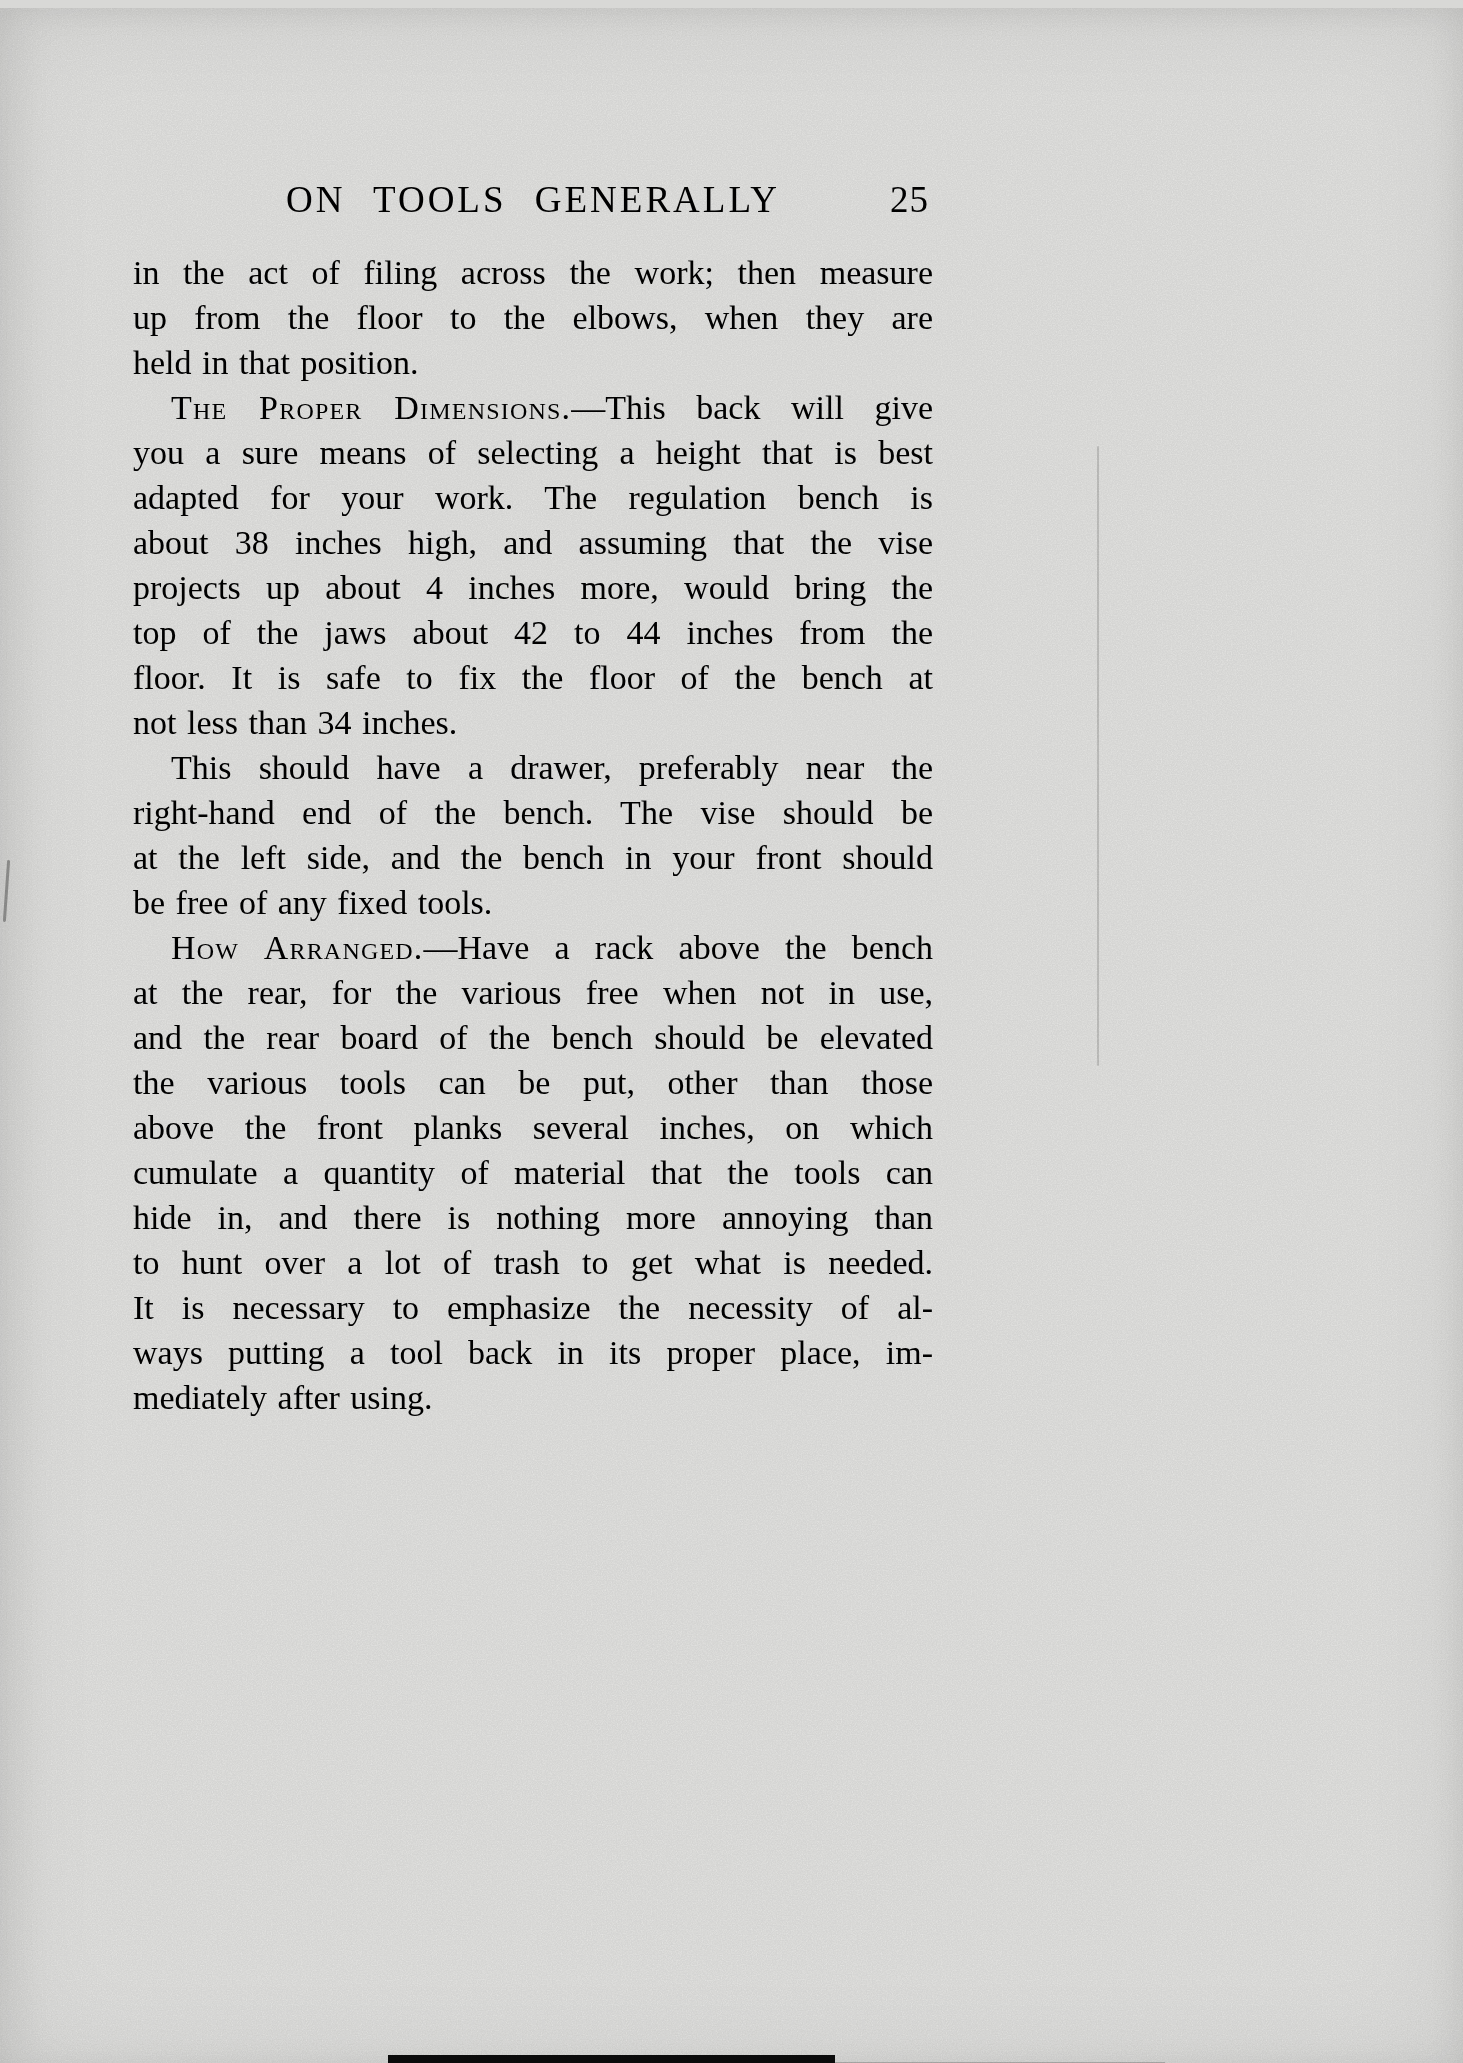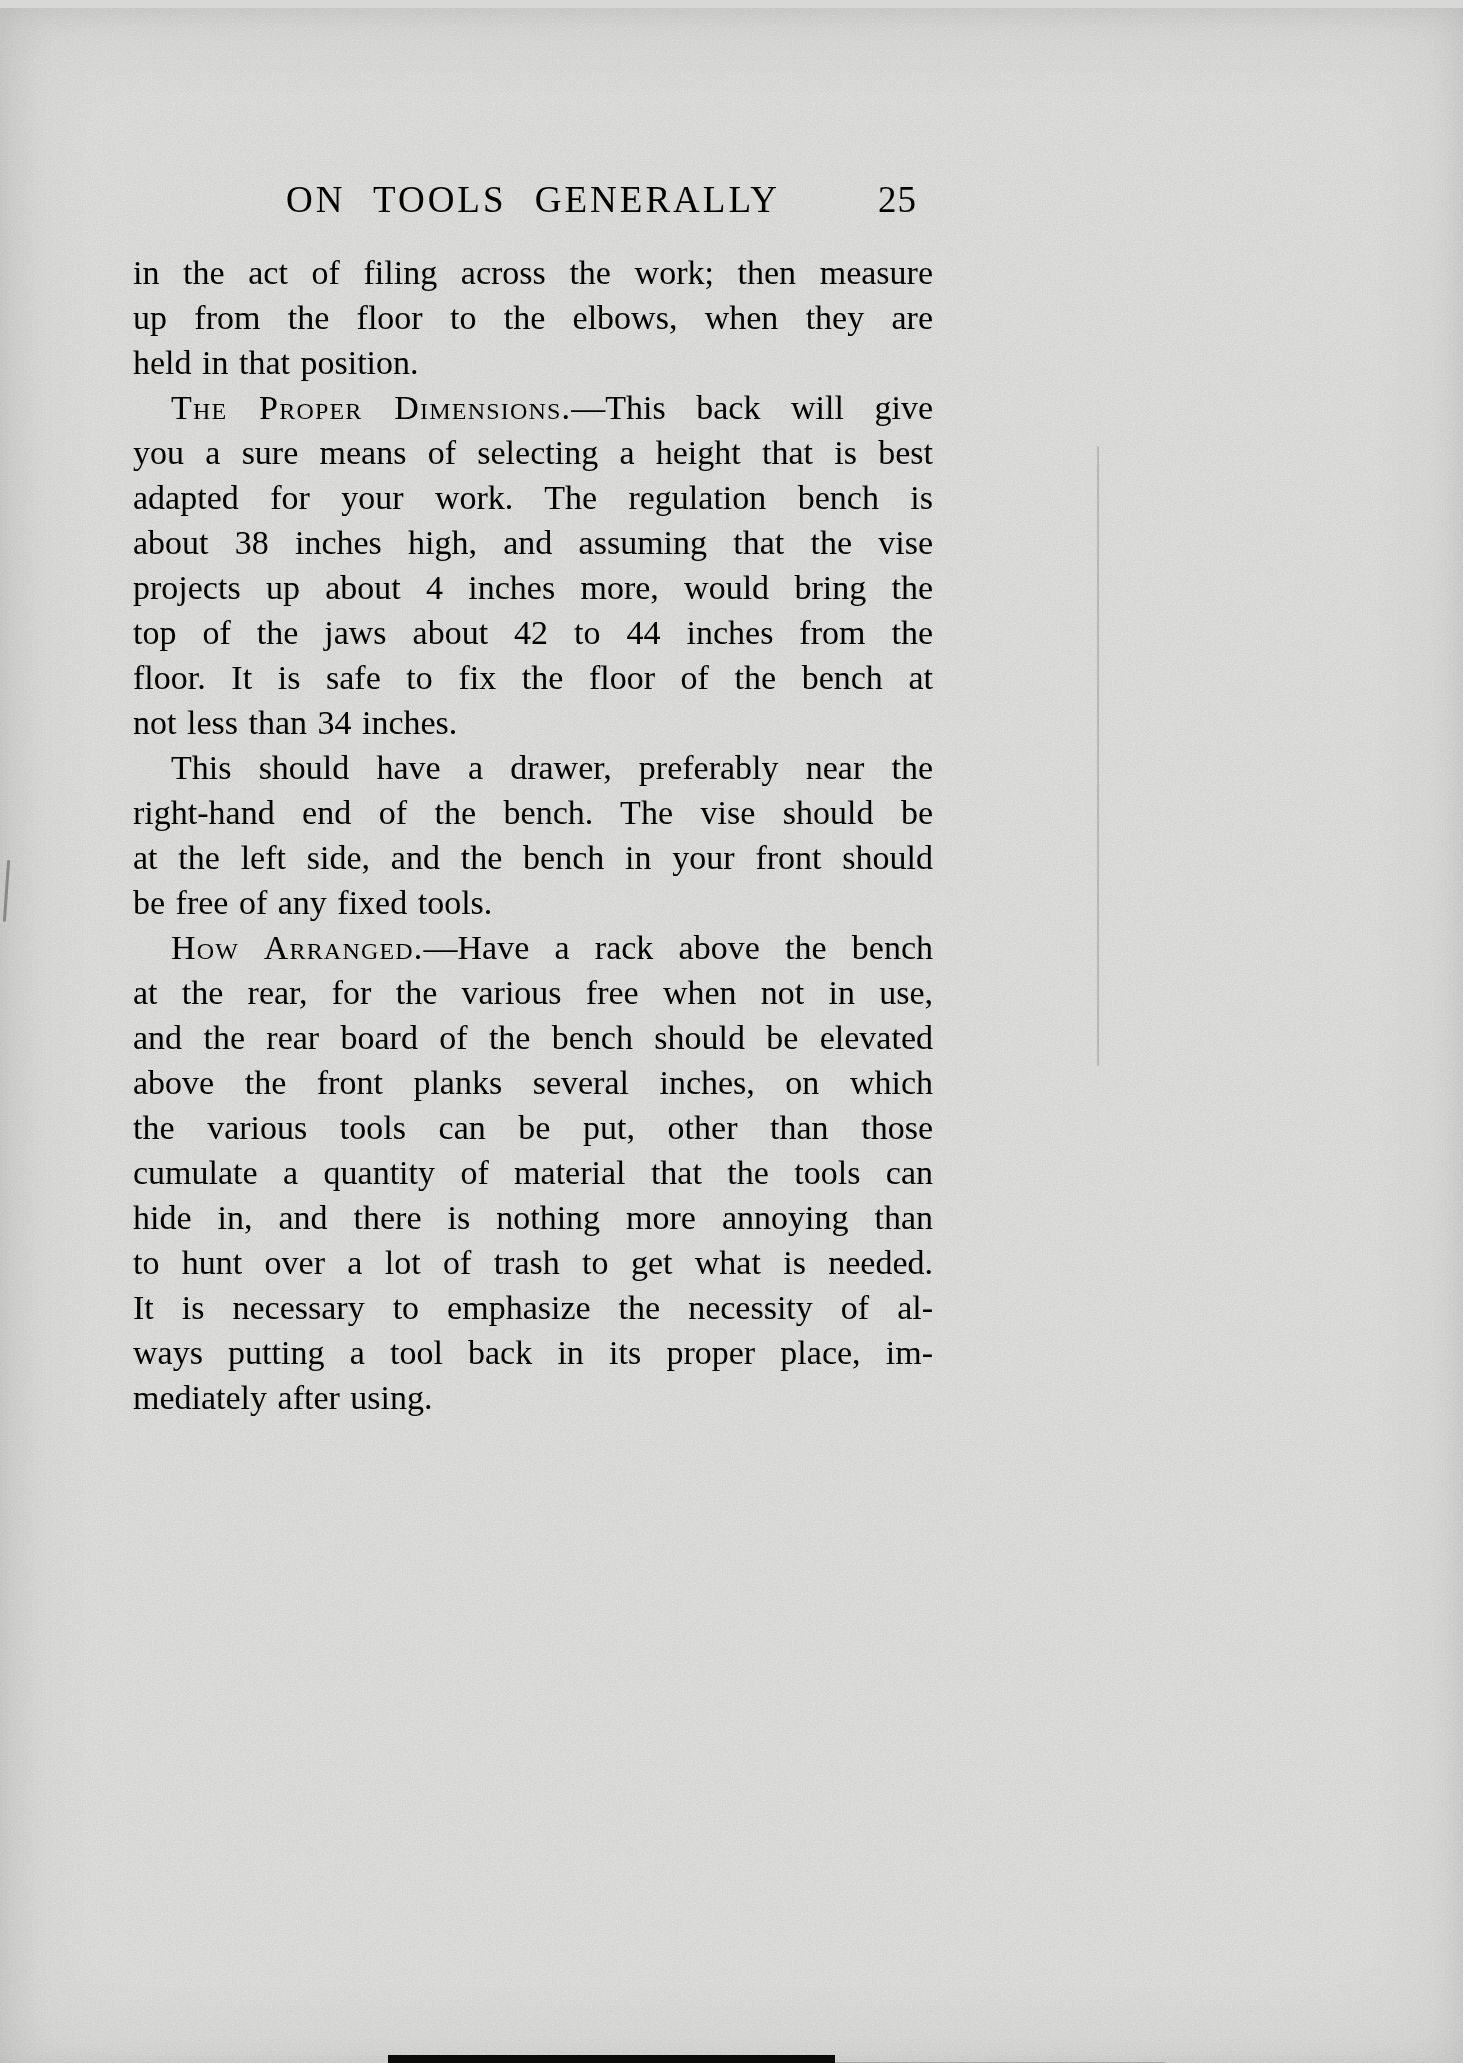--- a/index.html
+++ b/index.html
@@ -37,21 +37,21 @@
   .header {
     position: relative;
     height: 48px;
     font-size: 37px;
     letter-spacing: 3px;
     word-spacing: 16px;
     text-align: center;
   }
   .pagenum {
     position: absolute;
-    right: 16px;
+    right: 4px;
     top: 0;
     letter-spacing: 1px;
     word-spacing: normal;
   }
   .body {
     margin-top: 24px;
     font-size: 34px;
     line-height: 45px;
     word-spacing: 2px;
   }
@@ -124,22 +124,22 @@
         <div class="line"><span>top of the jaws about 42 to 44 inches from the</span></div>
         <div class="line"><span>floor. It is safe to fix the floor of the bench at</span></div>
         <div class="line last"><span>not less than 34 inches.</span></div>
         <div class="line indent"><span>This should have a drawer, preferably near the</span></div>
         <div class="line"><span>right-hand end of the bench. The vise should be</span></div>
         <div class="line"><span>at the left side, and the bench in your front should</span></div>
         <div class="line last"><span>be free of any fixed tools.</span></div>
         <div class="line indent"><span class="sc">How Arranged.</span><span>—Have a rack above the bench</span></div>
         <div class="line"><span>at the rear, for the various free when not in use,</span></div>
         <div class="line"><span>and the rear board of the bench should be elevated</span></div>
+        <div class="line"><span>the various tools can be put, other than those</span></div>
         <div class="line"><span>above the front planks several inches, on which</span></div>
-        <div class="line"><span>the various tools can be put, other than those</span></div>
         <div class="line"><span>cumulate a quantity of material that the tools can</span></div>
         <div class="line"><span>hide in, and there is nothing more annoying than</span></div>
         <div class="line"><span>to hunt over a lot of trash to get what is needed.</span></div>
         <div class="line"><span>It is necessary to emphasize the necessity of al-</span></div>
         <div class="line"><span>ways putting a tool back in its proper place, im-</span></div>
         <div class="line last"><span>mediately after using.</span></div>
       </div>
   </div>
 
   <div class="artifact crease-line"></div>

